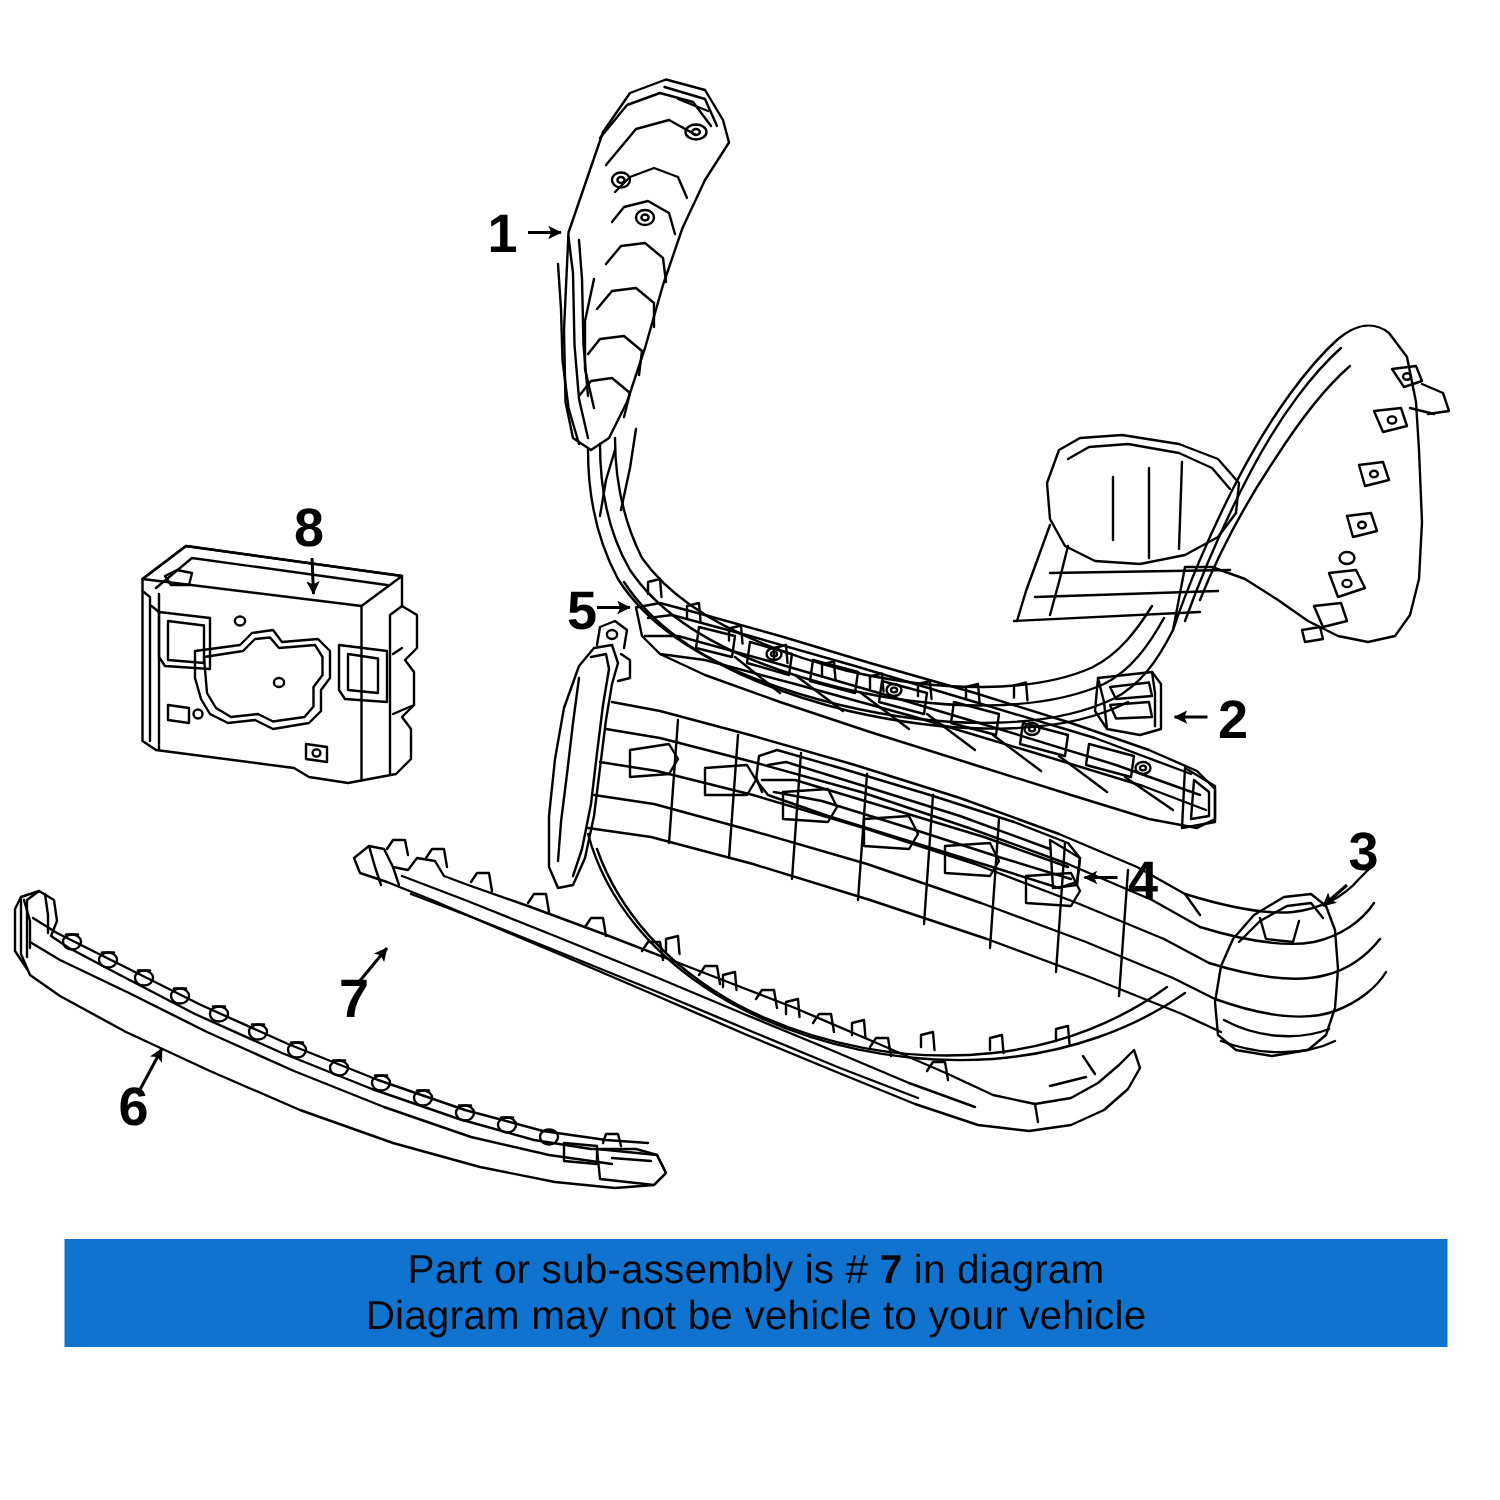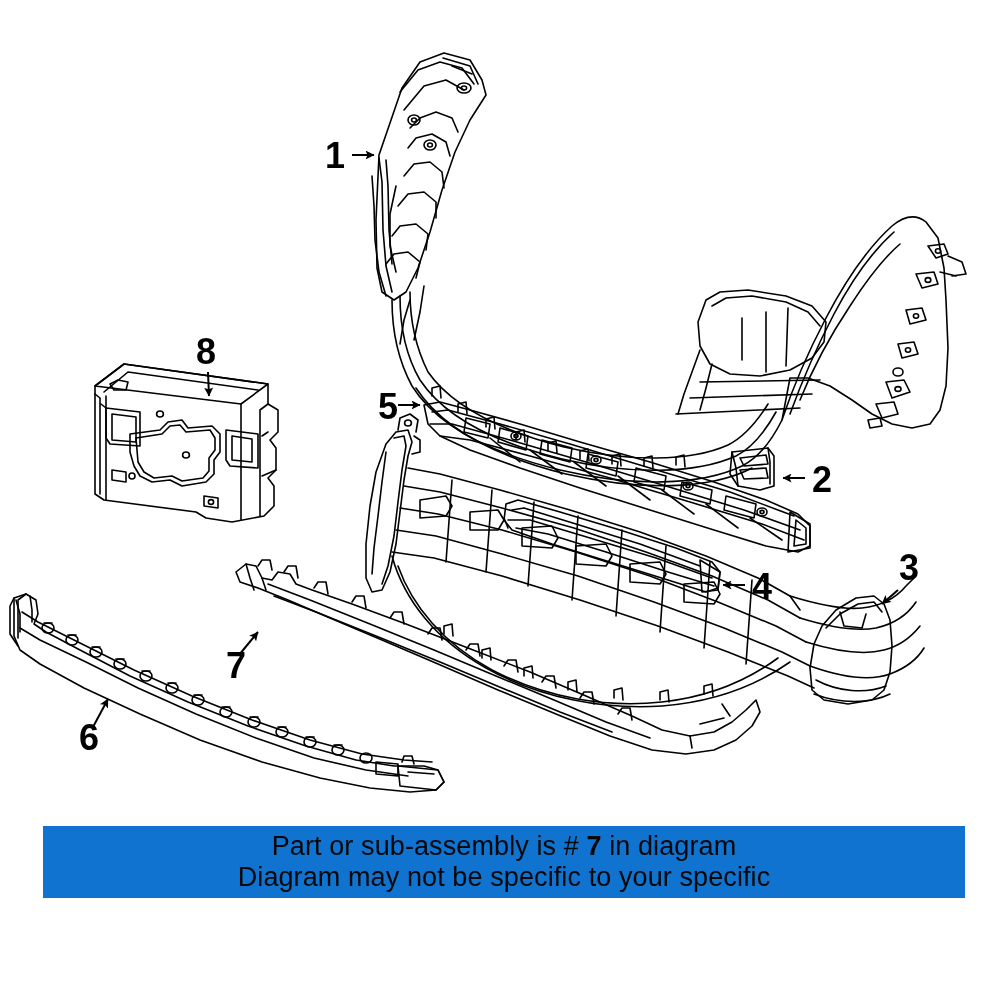--- a/index.html
+++ b/index.html
@@ -457,16 +457,16 @@
       <g>
         <line x1="208" y1="372" x2="209" y2="396" stroke="#000000" stroke-width="2" marker-end="url(#arrowhead)"></line>
         <text class="callout-number" x="196" y="364">8</text>
       </g>
 
     </g>
   </svg>
 
   <div id="notice-banner">
     <div class="banner-line"><span>Part or sub-assembly is # </span><span class="emph">7</span><span> in diagram</span></div>
-    <div class="banner-line">Diagram may not be specific to your specific</div>
+    <div class="banner-line">Diagram may not be vehicle to your vehicle</div>
   </div>
 
 </div>
 
 </body></html>

